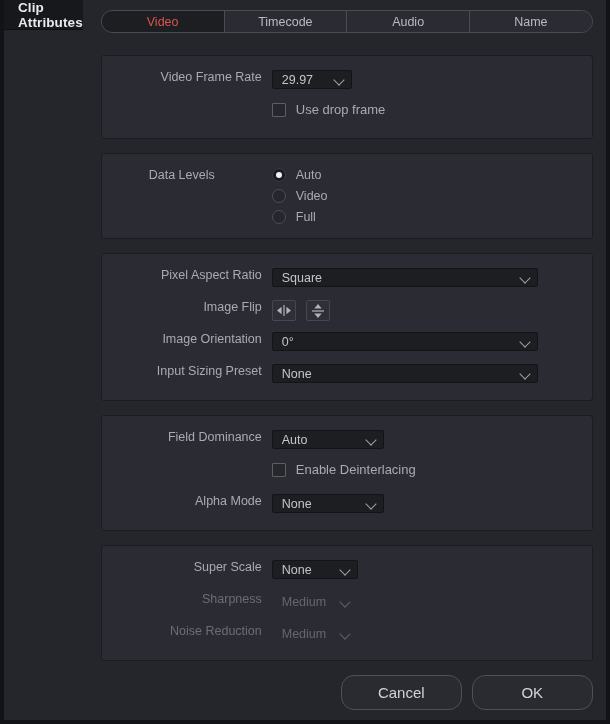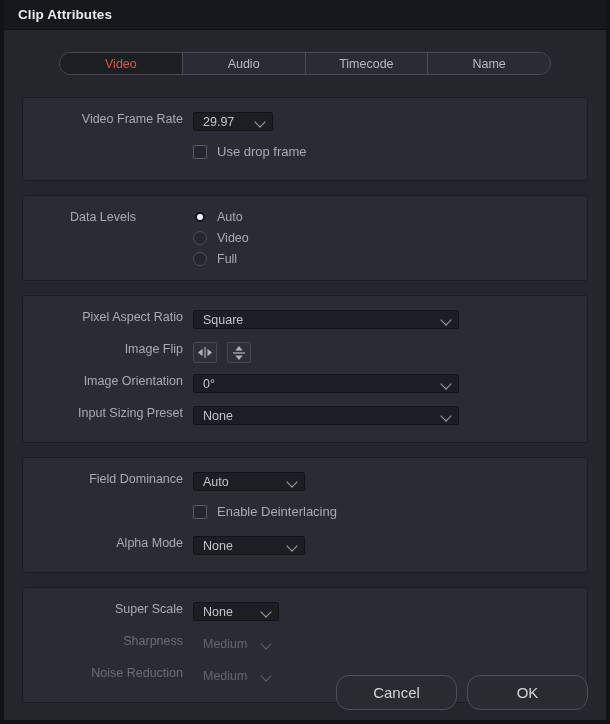--- a/index.html
+++ b/index.html
@@ -17,21 +17,20 @@
     -webkit-font-smoothing: antialiased;
   }
 
   .window {
     position: absolute;
     inset: 0;
     background: #25262c;
     border: 4px solid #121317;
     border-top: none;
     display: flex;
-    flex-direction: column;
   }
 
   
   .titlebar {
     height: 30px;
     flex: 0 0 30px;
     background: #17181c;
     border-bottom: 1px solid #0e0f12;
     display: flex;
     align-items: center;
@@ -41,21 +40,21 @@
     font-size: 13.5px;
     font-weight: bold;
     color: #e8e9eb;
     letter-spacing: 0.1px;
   }
 
   
   .dialog-body {
     flex: 1 1 auto;
     position: relative;
-    padding: 12px 18px;
+    padding: 0 18px;
   }
 
   
   .tabbar {
     margin: 10px auto 0 auto;
     width: 492px;
     height: 23px;
     border: 1px solid #4a4c54;
     border-radius: 11.5px;
     display: flex;
@@ -270,24 +269,24 @@
     <span class="titlebar-text">Clip Attributes</span>
   </div>
 
   <div class="dialog-body">
 
     <div class="tabbar">
       <div class="tab active">
         <span>Video</span>
       </div>
       <div class="tab">
+        <span>Timecode</span>
+      </div>
+      <div class="tab">
         <span>Audio</span>
-      </div>
-      <div class="tab">
-        <span>Timecode</span>
       </div>
       <div class="tab">
         <span>Name</span>
       </div>
     </div>
 
     <div class="panel panel-1">
       <div class="row">
         <div class="row-label">Video Frame Rate</div>
         <div class="row-field">

